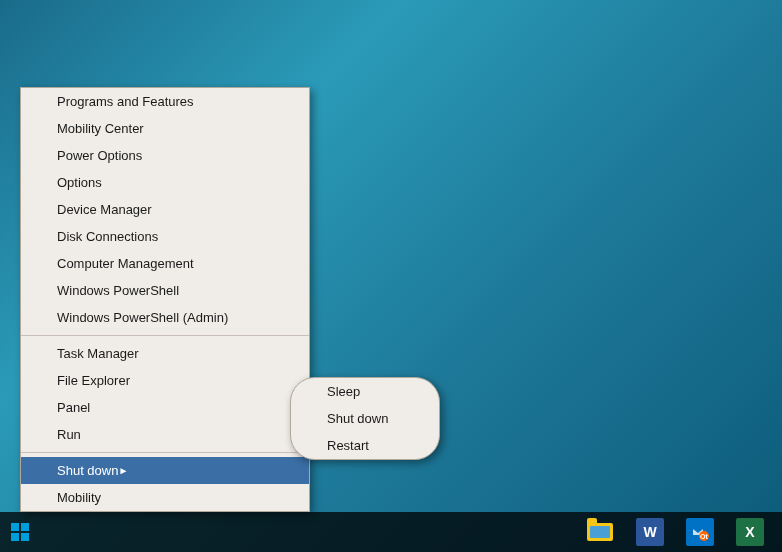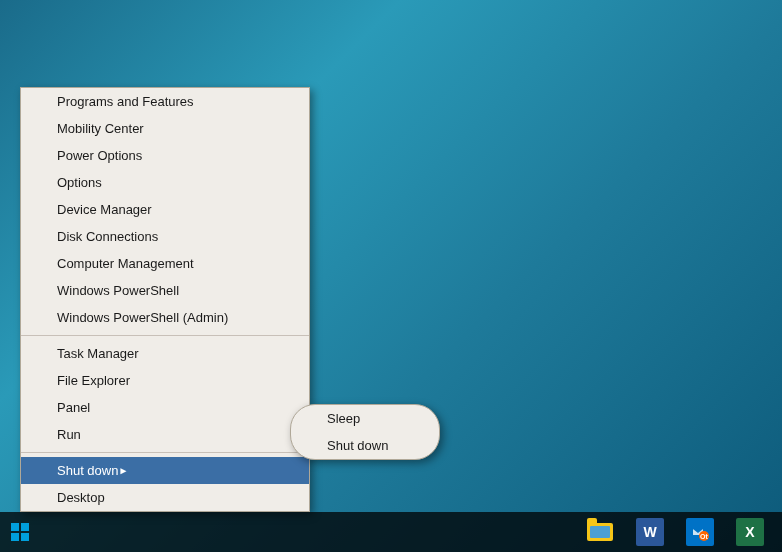--- a/index.html
+++ b/index.html
@@ -245,30 +245,33 @@
     </div>
     <div class="menu-item">
       <span>Run</span>
     </div>
     <div class="menu-separator"></div>
     <div class="menu-item highlighted">
       <span>Shut down</span>
       <span class="submenu-arrow">►</span>
     </div>
     <div class="menu-item">
-      <span>Desktop</span>
+      <span>Mobility</span>
     </div>
   </div>
 
   <div class="submenu" style="bottom: calc(40px + 52px); border-radius: 25px;">
     <div class="menu-item">
       <span>Sleep</span>
     </div>
     <div class="menu-item">
       <span>Shut down</span>
+    </div>
+    <div class="menu-item">
+      <span>Restart</span>
     </div>
   </div>
 
   <div class="taskbar">
 
     <div class="start-button">
       <div class="win8-orb">
         <div class="orb-tile" style="background:#00adef;"></div>
         <div class="orb-tile" style="background:#00adef;"></div>
         <div class="orb-tile" style="background:#00adef;"></div>

